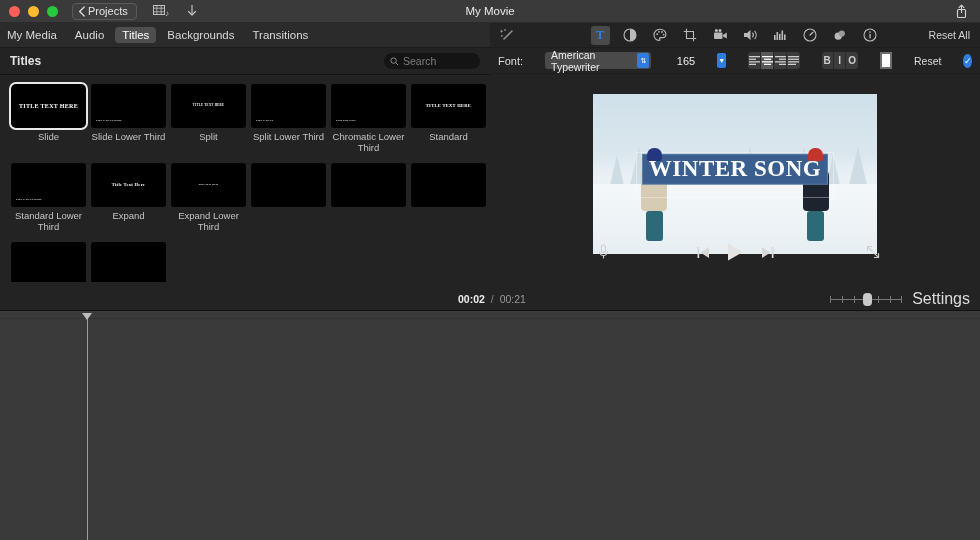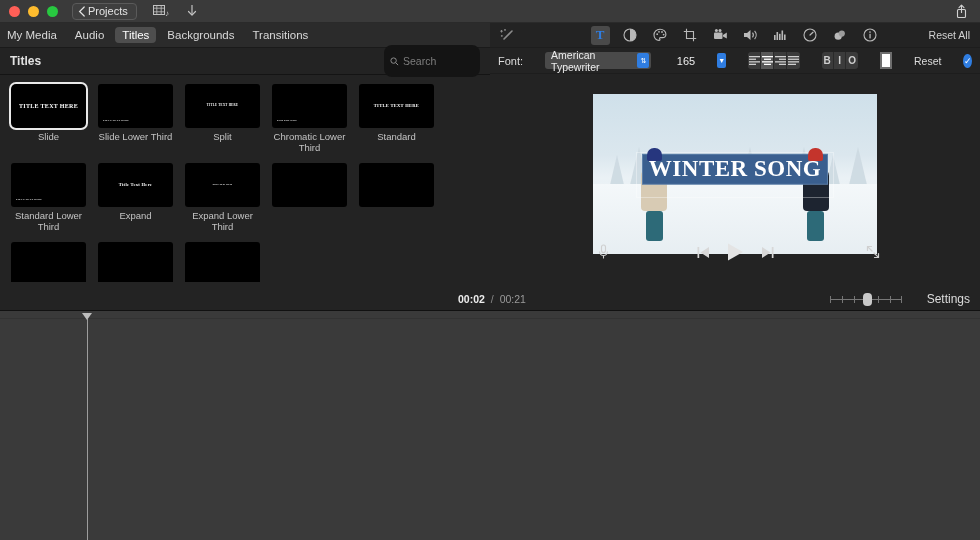--- a/index.html
+++ b/index.html
@@ -43,30 +43,30 @@
   .tab { font-size:11.5px; color:#d8d8d8; padding:2px 7px; border-radius:4px; }
   .tab.active { background:#4e4e4e; color:#fff; }
 
   .browser-head {
     height:27px; display:flex; align-items:center; justify-content:space-between;
     padding:0 10px; border-bottom:1px solid #141414; background:#232323;
   }
   .browser-head .lbl { font-size:12px; color:#e2e2e2; font-weight:bold; }
   .search {
     width:96px; height:16px; background:#141414; border-radius:8px;
-    display:flex; align-items:center; gap:4px; padding:16px 6px;
+    display:flex; align-items:center; gap:4px; padding:0 6px;
     font-size:10.5px; color:#7e7e7e;
   }
   .theme-row {
     height:28px; display:flex; align-items:center; padding-left:11px;
     font-size:11.5px; font-weight:bold; color:#e6e6e6;
     border-bottom:1px solid #3a3a3a;
   }
   .grid-wrap { height:207px; overflow:hidden; padding:9px 0 0 11px; position:relative; }
-  .grid { display:flex; flex-wrap:wrap; gap:9px 12px; }
+  .grid { display:flex; flex-wrap:wrap; gap:9px 5px; }
   .cell { width:75px; }
   .thumb {
     width:75px; height:44px; background:#000; border-radius:3px;
     display:flex; align-items:center; justify-content:center; position:relative;
     overflow:hidden;
   }
   .cell.selected .thumb { box-shadow:0 0 0 2px #e9e9e9; border-radius:5px; }
   .thumb .tt {
     color:#fff; font-family:"Liberation Serif", serif; font-weight:bold;
     letter-spacing:0.3px; text-align:center; line-height:1.1;
@@ -182,21 +182,21 @@
   .tc .cur { color:#ededed; font-weight:bold; }
   .tc .sep { color:#8a8a8a; margin:0 3px; }
   .tc .tot { color:#9a9a9a; }
   .zoomctl { position:absolute; right:78px; display:flex; align-items:center; }
   .zoom-track { width:72px; height:1px; background:#777; position:relative; }
   .ztick { position:absolute; width:1px; height:7px; background:#777; top:-3px; }
   .zknob {
     position:absolute; left:33px; top:-6px; width:9px; height:13px;
     background:#c9c9c9; border-radius:4px;
   }
-  .settings-btn { position:absolute; right:10px; font-size:12px; color:#dcdcdc; }
+  .settings-btn { position:absolute; right:10px; font-size:16px; color:#dcdcdc; }
 
   
   .timeline { position:absolute; top:311px; left:0; width:980px; height:229px; background:#3a3a3a; }
   .ruler { height:8px; background:#3a3a3a; border-bottom:1px solid #333; }
   .playhead { position:absolute; left:87px; top:8px; bottom:0; width:1px; background:#9d9d9d; z-index:6; }
   .playhead::before {
     content:""; position:absolute; left:-5px; top:-6px;
     border-left:5px solid transparent; border-right:5px solid transparent;
     border-top:7px solid #bdbdbd;
   }
@@ -227,20 +227,21 @@
         <line x1="8.2" y1="1.5" x2="8.2" y2="10.5" stroke="#c2c2c2" stroke-width="0.8"></line>
         <text x="12" y="12" font-size="8" fill="#c2c2c2">♪</text>
       </svg>
     </div>
     <div class="tb-icon">
       <svg width="12" height="14" viewBox="0 0 12 14">
         <line x1="6" y1="1" x2="6" y2="11" stroke="#c2c2c2" stroke-width="1.2"></line>
         <path d="M2.5 7.5 L6 11.2 L9.5 7.5" stroke="#c2c2c2" stroke-width="1.2" fill="none" stroke-linecap="round" stroke-linejoin="round"></path>
       </svg>
     </div>
+    <div class="win-title">My Movie</div>
     <div class="share-btn">
       <svg width="13" height="15" viewBox="0 0 13 15">
         <rect x="2.5" y="5.5" width="8" height="8" stroke="#d2d2d2" fill="none" stroke-width="1.1" rx="1"></rect>
         <line x1="6.5" y1="1.2" x2="6.5" y2="9" stroke="#d2d2d2" stroke-width="1.1"></line>
         <path d="M4 3.6 L6.5 1.1 L9 3.6" stroke="#d2d2d2" stroke-width="1.1" fill="none" stroke-linecap="round" stroke-linejoin="round"></path>
       </svg>
     </div>
   </div>
 
   <div class="browser">
@@ -276,20 +277,26 @@
             <div class="thumb">
               <div class="tt xs pos-lower">TITLE TEXT HERE</div>
             </div>
             <div class="cap">Slide Lower Third</div>
           </div>
           <div class="cell">
             <div class="thumb">
               <div class="tt sm pos-mid">TITLE TEXT HERE</div>
             </div>
             <div class="cap">Split</div>
+          </div>
+          <div class="cell">
+            <div class="thumb">
+              <div class="tt xs pos-lower">TITLE TEXT</div>
+            </div>
+            <div class="cap">Split Lower Third</div>
           </div>
           <div class="cell">
             <div class="thumb">
               <div class="tt xs pos-lower">Title Text Here</div>
             </div>
             <div class="cap">Chromatic Lower Third</div>
           </div>
           <div class="cell">
             <div class="thumb">
               <div class="tt mid pos-mid">TITLE TEXT HERE</div>

